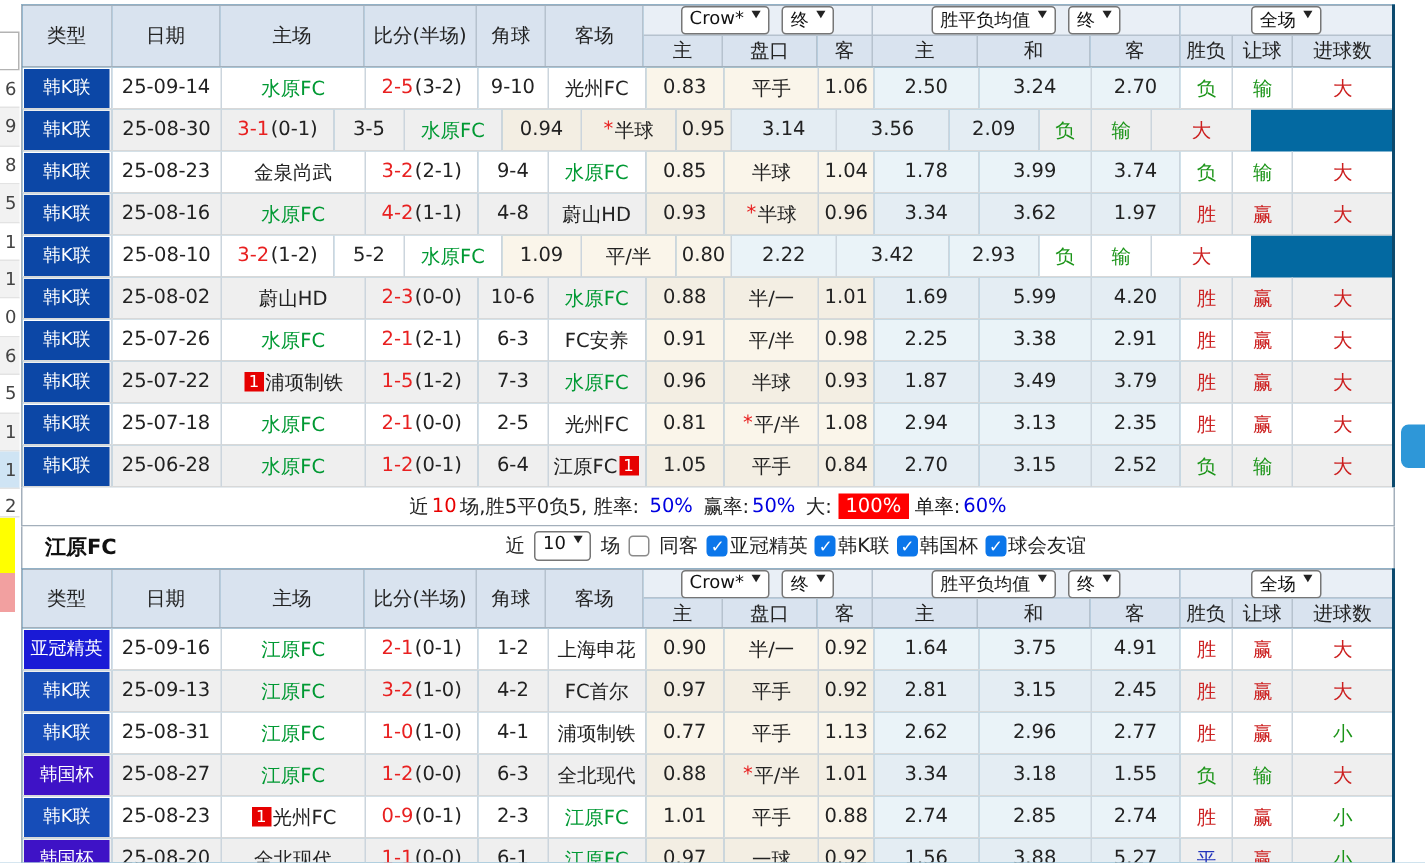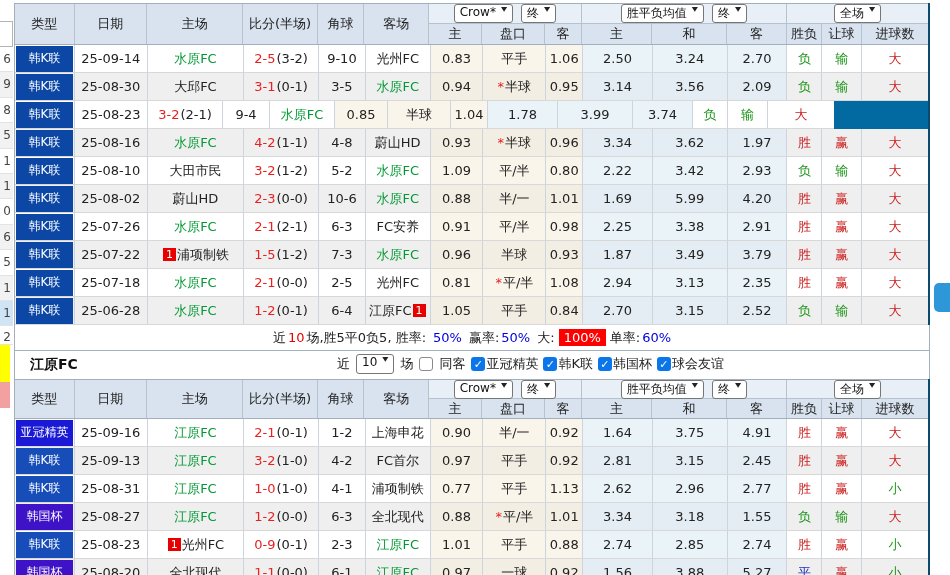--- a/index.html
+++ b/index.html
@@ -188,23 +188,20 @@
           </div>
           <div class="cell plain w-r3">
             <span style="color:#cc2020">大</span>
           </div>
         </div>
         <div class="row">
           <div class="cell plain w-type">
             <span class="lg-badge" style="background:#0c47a6">韩K联</span>
           </div>
           <div class="cell plain w-date">25-08-30</div>
-          <div class="cell plain w-home">
-            <span class="team-black">大邱FC</span>
-          </div>
           <div class="cell plain w-score">
             <span class="score-main">3-1</span>
             <span class="score-half">(0-1)</span>
           </div>
           <div class="cell plain w-corner">3-5</div>
           <div class="cell plain w-away">
             <span class="team-green">水原FC</span>
           </div>
           <div class="cell crow w-h">0.94</div>
           <div class="cell crow w-line"><span class="star">*</span>半球</div>
@@ -220,20 +217,23 @@
           </div>
           <div class="cell plain w-r3">
             <span style="color:#cc2020">大</span>
           </div>
         </div>
         <div class="row">
           <div class="cell plain w-type">
             <span class="lg-badge" style="background:#0c47a6">韩K联</span>
           </div>
           <div class="cell plain w-date">25-08-23</div>
+          <div class="cell plain w-home">
+            <span class="team-black">金泉尚武</span>
+          </div>
           <div class="cell plain w-score">
             <span class="score-main">3-2</span>
             <span class="score-half">(2-1)</span>
           </div>
           <div class="cell plain w-corner">9-4</div>
           <div class="cell plain w-away">
             <span class="team-green">水原FC</span>
           </div>
           <div class="cell crow w-h">0.85</div>
           <div class="cell crow w-line">半球</div>
@@ -281,23 +281,20 @@
           </div>
           <div class="cell plain w-r3">
             <span style="color:#cc2020">大</span>
           </div>
         </div>
         <div class="row">
           <div class="cell plain w-type">
             <span class="lg-badge" style="background:#0c47a6">韩K联</span>
           </div>
           <div class="cell plain w-date">25-08-10</div>
-          <div class="cell plain w-home">
-            <span class="team-black">大田市民</span>
-          </div>
           <div class="cell plain w-score">
             <span class="score-main">3-2</span>
             <span class="score-half">(1-2)</span>
           </div>
           <div class="cell plain w-corner">5-2</div>
           <div class="cell plain w-away">
             <span class="team-green">水原FC</span>
           </div>
           <div class="cell crow w-h">1.09</div>
           <div class="cell crow w-line">平/半</div>

